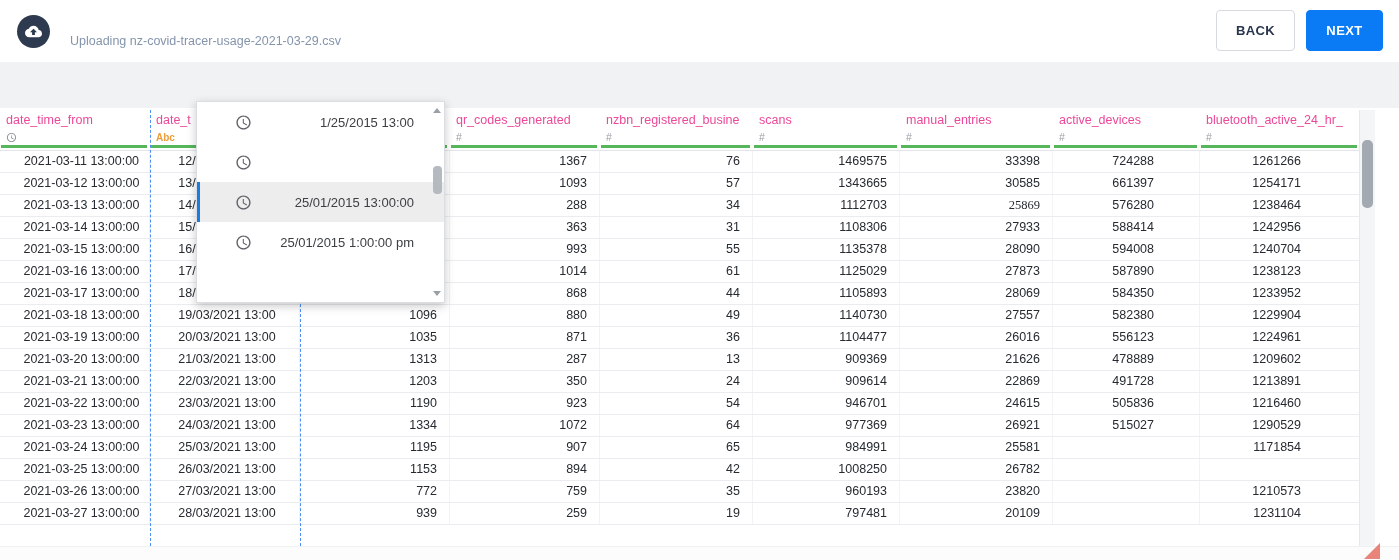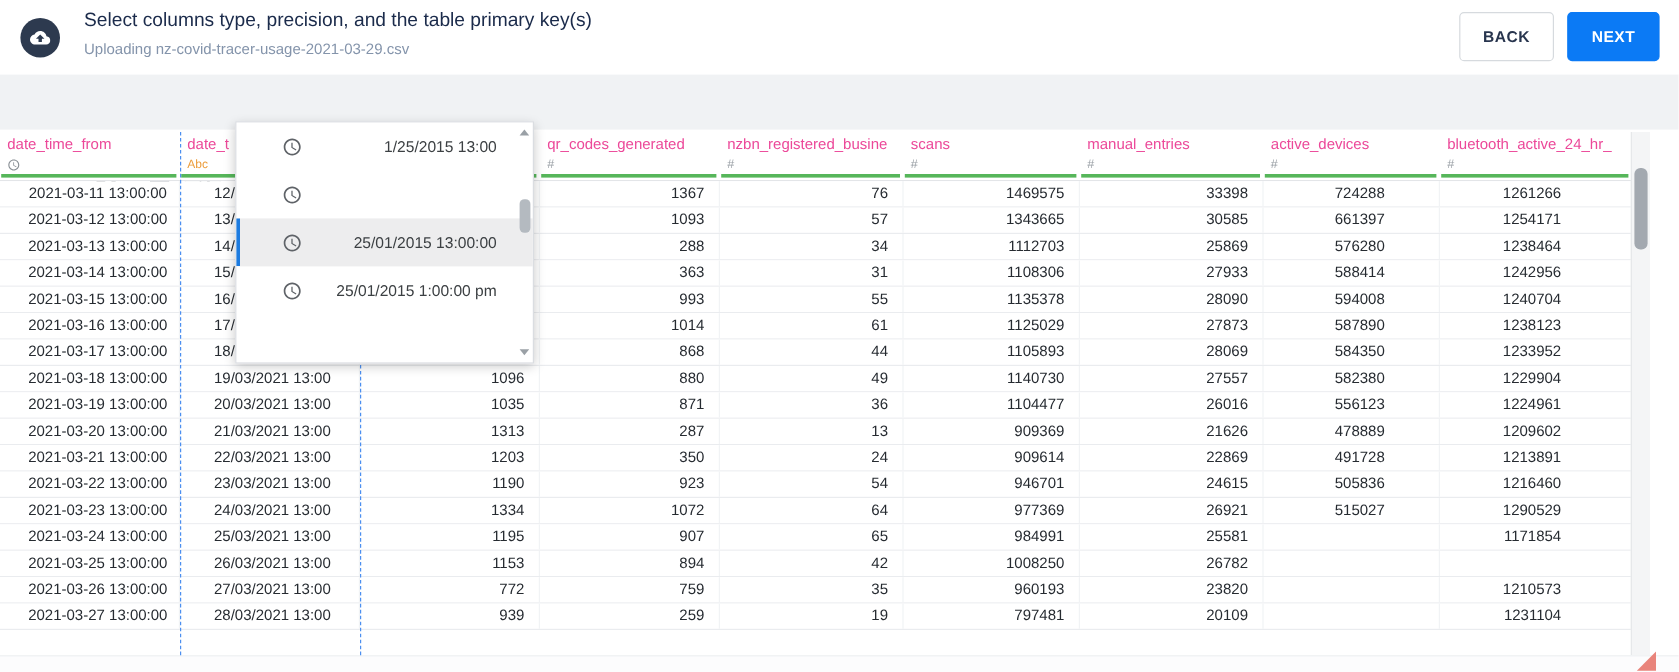--- a/index.html
+++ b/index.html
@@ -39,21 +39,21 @@
   .tb-prec2{position:absolute;left:564px;top:76px;font-size:13px;color:#8d939b;}
 
   
   .grid{position:absolute;left:0;top:110px;width:1360px;height:436px;z-index:10;}
   .grid-head{position:absolute;left:0;top:0;width:1360px;height:40px;background:#fff;}
   .head-cell{position:absolute;top:0;height:40px;box-sizing:border-box;cursor:pointer;overflow:hidden;}
   .col-name{margin:3px 0 0 6px;font-size:12.5px;color:#ec4899;white-space:nowrap;overflow:hidden;}
   .col-type{position:absolute;left:6px;top:20px;height:14px;display:flex;align-items:center;}
   .col-type.type-clock{color:#8a9096;}
   .col-type.type-clock svg{width:11px;height:11px;fill:currentColor;}
-  .col-type.type-text{color:#ec9d3c;font-size:10px;font-weight:normal;}
+  .col-type.type-text{color:#ec9d3c;font-size:10px;font-weight:bold;}
   .col-type.type-num{color:#9aa0a6;font-size:10.5px;}
   .col-bar{position:absolute;left:1px;right:3px;bottom:2px;height:3px;background:#56b65a;}
   .grid-body{position:absolute;left:0;top:40px;width:1360px;border-top:1px solid #e3e5e8;}
   .grid-row{position:relative;width:1360px;height:22px;box-sizing:border-box;border-bottom:1px solid #eaecef;background:#fff;}
   .grid-cell{position:absolute;top:0;height:21px;line-height:21px;font-size:12.5px;color:#262b31;
              white-space:nowrap;overflow:hidden;box-sizing:border-box;border-right:1px solid #f1f3f5;}
   .grid-cell.left{text-align:center;padding-left:5px;}
   .grid-cell.first{padding-left:14px;}
   .grid-cell.right{text-align:right;padding-right:12px;}
 
@@ -88,21 +88,20 @@
 <body>
 
 <div class="stage">
 
   <header class="app-header">
     <div class="upload-badge">
       <svg viewBox="0 0 24 24">
           <path d="M19.35 10.04C18.67 6.59 15.64 4 12 4 9.11 4 6.6 5.64 5.35 8.04 2.34 8.36 0 10.91 0 14c0 3.31 2.69 6 6 6h13c2.76 0 5-2.24 5-5 0-2.64-2.05-4.78-4.65-4.96zM14 13v4h-4v-4H7l5-5 5 5h-3z"></path>
         </svg>
     </div>
-    <div class="page-title">Select columns type, precision, and the table primary key(s)</div>
     <div class="page-subtitle">Uploading nz-covid-tracer-usage-2021-03-29.csv</div>
     <button class="btn back">BACK</button>
     <button class="btn next">NEXT</button>
   </header>
 
   <div class="toolbar">
     <span class="tb-key">
       <svg viewBox="0 0 24 24">
           <path d="M12.65 10C11.83 7.67 9.61 6 7 6c-3.31 0-6 2.69-6 6s2.69 6 6 6c2.61 0 4.83-1.67 5.65-4H17v4h4v-4h2v-4H12.65zM7 14c-1.1 0-2-.9-2-2s.9-2 2-2 2 .9 2 2-.9 2-2 2z"></path>
         </svg>
@@ -201,21 +200,21 @@
           <div class="grid-cell right" style="left: 1053px; width: 147px; padding-right: 45px;">661397</div>
           <div class="grid-cell right" style="left: 1200px; width: 160px; padding-right: 58px;">1254171</div>
         </div>
         <div class="grid-row">
           <div class="grid-cell left first" style="left: 0px; width: 150px;">2021-03-13 13:00:00</div>
           <div class="grid-cell left" style="left: 150px; width: 150px;">14/03/2021 13:00</div>
           <div class="grid-cell right" style="left: 300px; width: 150px;"></div>
           <div class="grid-cell right" style="left: 450px; width: 150px;">288</div>
           <div class="grid-cell right" style="left: 600px; width: 153px;">34</div>
           <div class="grid-cell right" style="left: 753px; width: 147px;">1112703</div>
-          <div class="grid-cell right" style="left: 900px; width: 153px;">25869</div>
+          <div class="grid-cell right" style="left: 900px; width: 153px; font-family: Liberation Serif, serif;">25869</div>
           <div class="grid-cell right" style="left: 1053px; width: 147px; padding-right: 45px;">576280</div>
           <div class="grid-cell right" style="left: 1200px; width: 160px; padding-right: 58px;">1238464</div>
         </div>
         <div class="grid-row">
           <div class="grid-cell left first" style="left: 0px; width: 150px;">2021-03-14 13:00:00</div>
           <div class="grid-cell left" style="left: 150px; width: 150px;">15/03/2021 13:00</div>
           <div class="grid-cell right" style="left: 300px; width: 150px;"></div>
           <div class="grid-cell right" style="left: 450px; width: 150px;">363</div>
           <div class="grid-cell right" style="left: 600px; width: 153px;">31</div>
           <div class="grid-cell right" style="left: 753px; width: 147px;">1108306</div>

